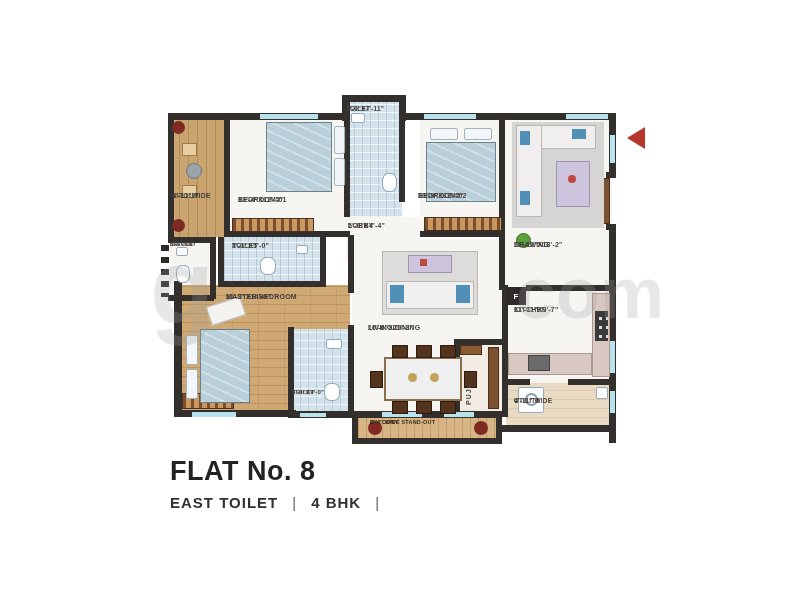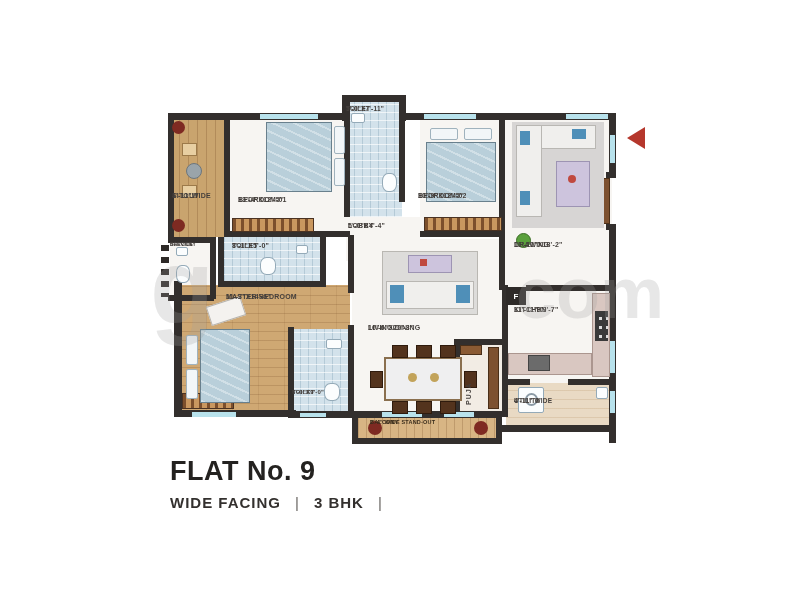--- a/index.html
+++ b/index.html
@@ -246,22 +246,22 @@
       <div class="d2">BALCONY</div>
     </div>
   </div>
 
   <div id="arrow"></div>
 
   <div class="wm" style="left:150px;top:228px;font-size:105px">g</div>
   <div class="wm" style="left:516px;top:252px;font-size:72px">com</div>
 
   <div id="footer">
-    <div class="t">FLAT No. 9</div>
+    <div class="t">FLAT No. 8</div>
     <div class="s">
-      <span>WIDE FACING</span>
+      <span>EAST TOILET</span>
       <span class="sep">|</span>
-      <span>3 BHK</span>
+      <span>4 BHK</span>
       <span class="sep">|</span>
     </div>
   </div>
 
 </div>
 
 </body></html>

